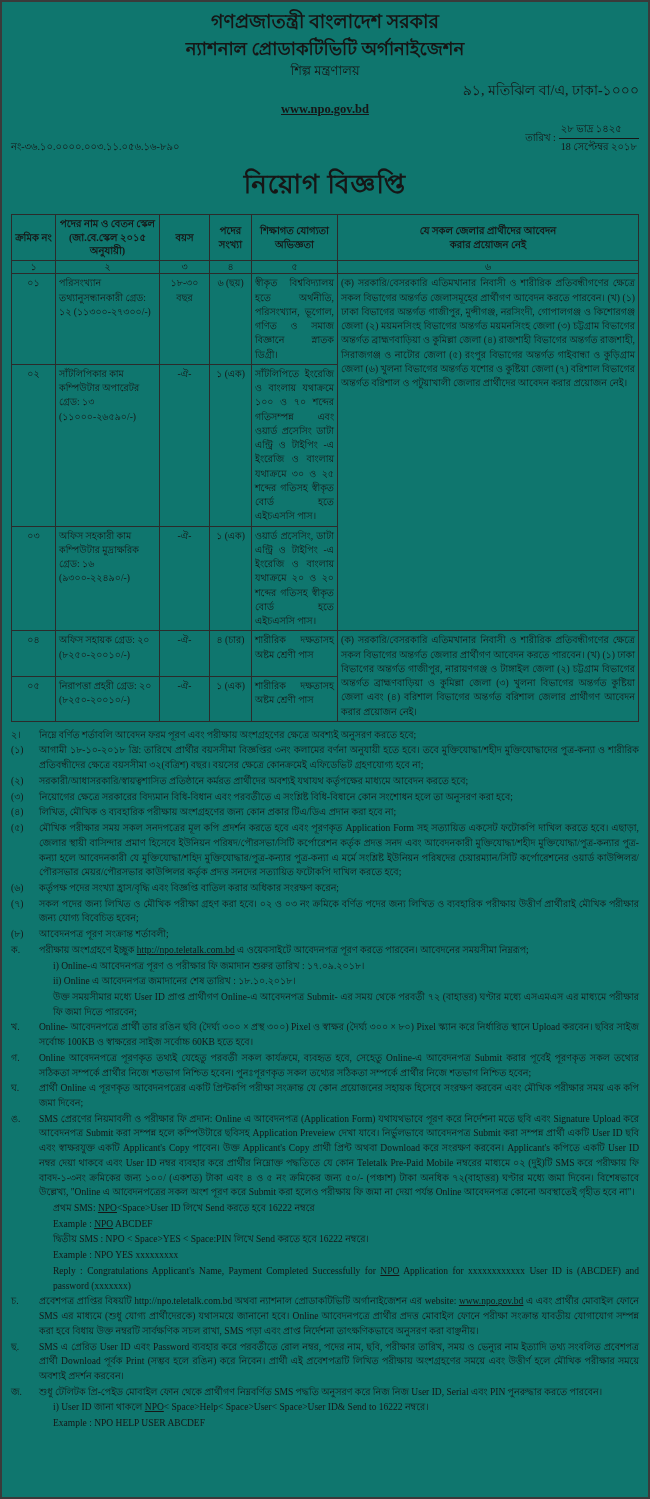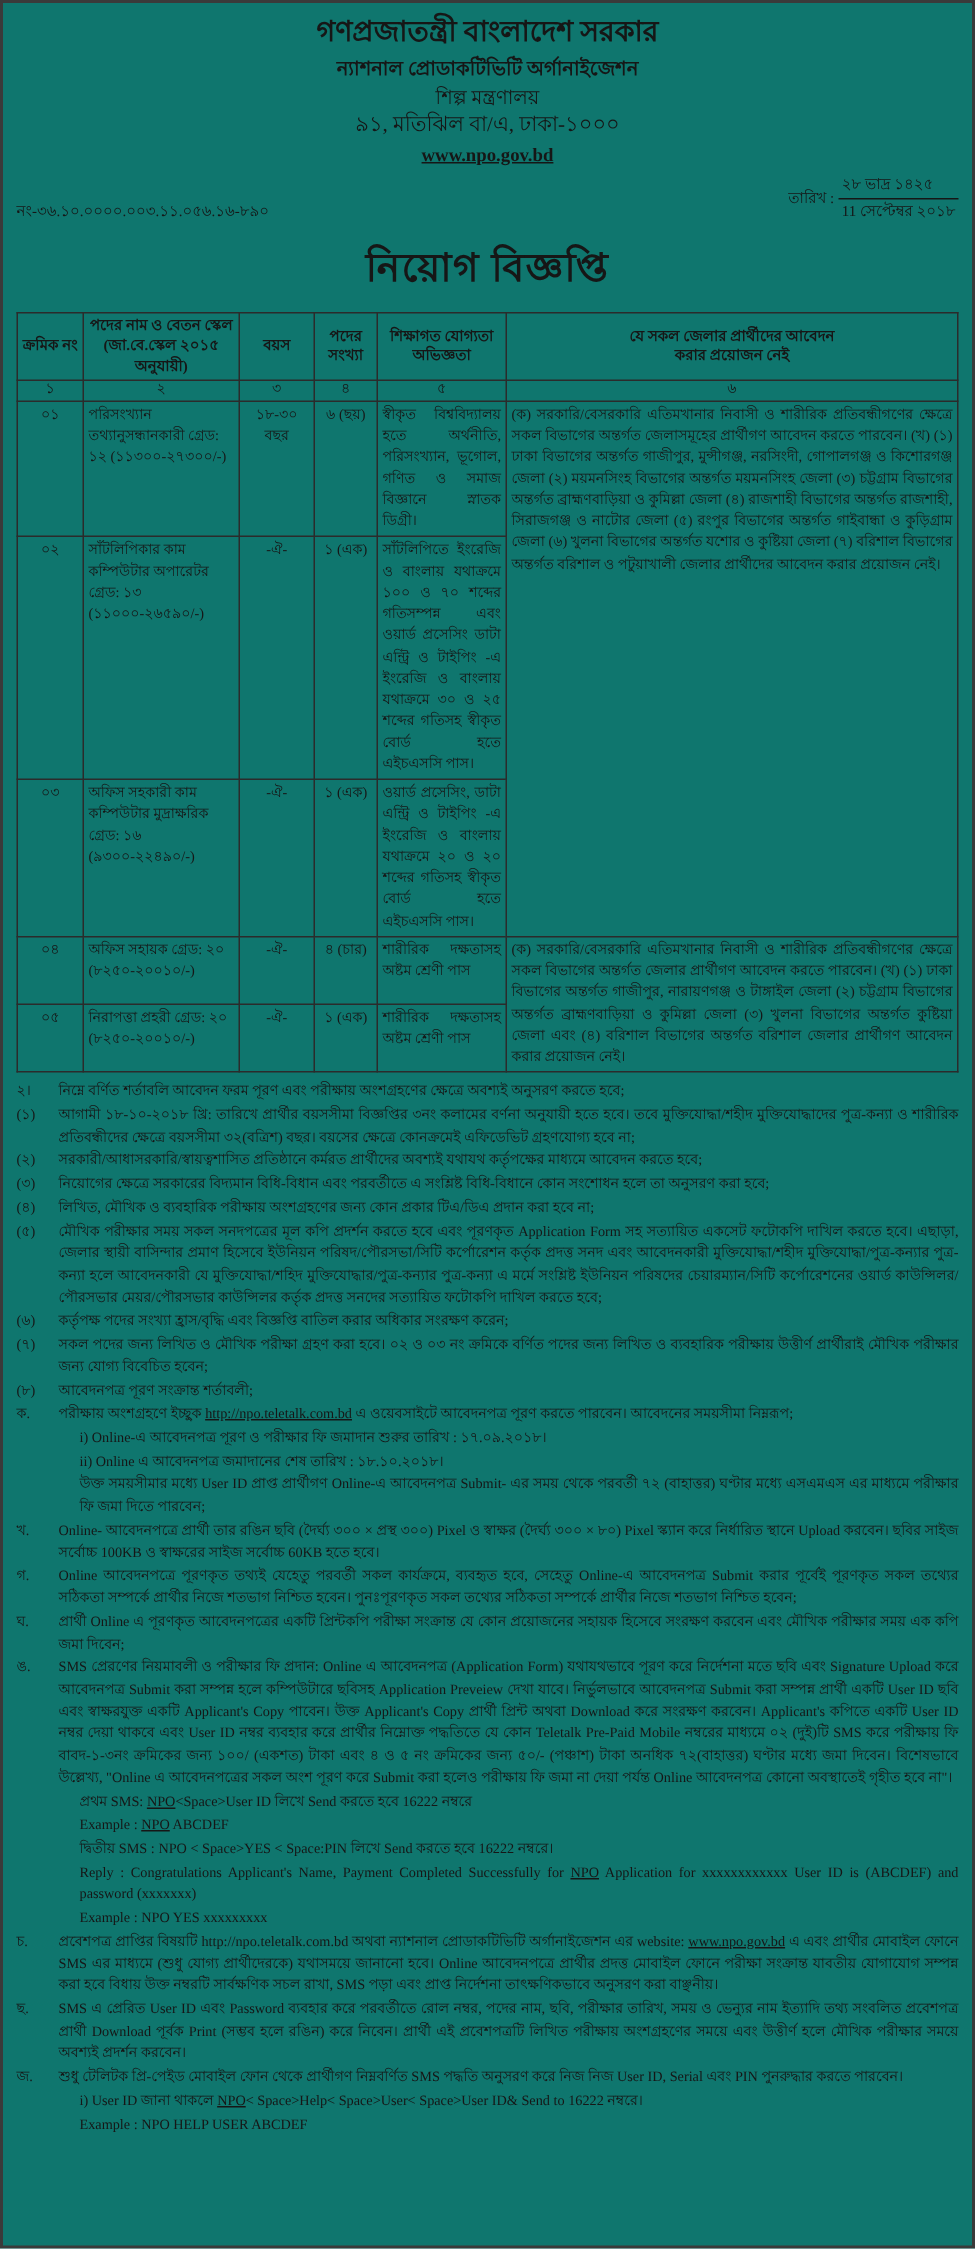--- a/index.html
+++ b/index.html
@@ -2,23 +2,23 @@
 <html><head>
 <meta charset="utf-8">
 <style>
   html,body{margin:0;padding:0;background:#e8e8e8;}
   body{width:650px;height:1499px;position:relative;font-family:"Liberation Serif","DejaVu Serif",serif;color:#161616;}
   .page{position:absolute;inset:0;background:#0f766e;border:2px solid #3a3a3a;box-sizing:border-box;
         padding:8px 9px 6px 9px;overflow:hidden;}
   
   .hdr{text-align:center;line-height:1.3;}
   .h-govt{font-size:19px;font-weight:bold;}
-  .h-org{font-size:13px;font-weight:bold;margin-top:3px;}
+  .h-org{font-size:18px;font-weight:bold;margin-top:3px;}
   .h-min{font-size:13px;margin-top:2px;}
-  .h-addr{font-size:14px;margin-top:2px;}
+  .h-addr{font-size:14px;margin-top:2px;text-align:right;}
   .h-web{font-size:12.5px;font-weight:bold;text-decoration:underline;margin-top:1px;}
   
   .refrow{display:flex;justify-content:space-between;align-items:flex-end;font-size:10px;margin-top:4px;}
   .dateblk{display:flex;align-items:center;gap:3px;}
   .datefrac{display:inline-block;text-align:left;}
   .datefrac .top{display:block;border-bottom:1px solid #161616;padding:0 2px;}
   .datefrac .bot{display:block;padding:0 2px;}
   
   .title{text-align:center;font-size:26px;font-weight:bold;margin:8px 0 6px 0;letter-spacing:1px;}
   .intro{font-size:9.5px;line-height:1.6;text-align:justify;margin-bottom:5px;}
@@ -50,21 +50,21 @@
     <div class="h-addr">৯১, মতিঝিল বা/এ, ঢাকা-১০০০</div>
     <div class="h-web">www.npo.gov.bd</div>
   </div>
 
   <div class="refrow">
     <span>নং-৩৬.১০.০০০০.০০৩.১১.০৫৬.১৬-৮৯০</span>
     <span class="dateblk">
       <span>তারিখ :</span>
       <span class="datefrac">
         <span class="top">২৮ ভাদ্র ১৪২৫</span>
-        <span class="bot">11 সেপ্টেম্বর ২০১৮</span>
+        <span class="bot">18 সেপ্টেম্বর ২০১৮</span>
       </span>
     </span>
   </div>
 
   <div class="title">নিয়োগ বিজ্ঞপ্তি</div>
 
 
   <table>
     <colgroup>
       <col style="width:44px">
@@ -244,26 +244,26 @@
     </div>
 
 
     <div class="cond-row indent">
       <span class="cond-label"></span>
       <div class="cond-text">দ্বিতীয় SMS : NPO &lt; Space&gt;YES &lt; Space:PIN লিখে Send করতে হবে 16222 নম্বরে।</div>
     </div>
 
     <div class="cond-row indent">
       <span class="cond-label"></span>
+      <div class="cond-text">Example : NPO YES xxxxxxxxx</div>
+    </div>
+
+    <div class="cond-row indent">
+      <span class="cond-label"></span>
       <div class="cond-text">Reply : Congratulations Applicant's Name, Payment Completed Successfully for <u>NPO</u> Application for xxxxxxxxxxxx User ID is (ABCDEF) and password (xxxxxxx)</div>
-    </div>
-
-    <div class="cond-row indent">
-      <span class="cond-label"></span>
-      <div class="cond-text">Example : NPO YES xxxxxxxxx</div>
     </div>
 
     <div class="cond-row">
       <span class="cond-label">চ.</span>
       <div class="cond-text">প্রবেশপত্র প্রাপ্তির বিষয়টি http://npo.teletalk.com.bd অথবা ন্যাশনাল প্রোডাকটিভিটি অর্গানাইজেশন এর website: <u>www.npo.gov.bd</u> এ এবং প্রার্থীর মোবাইল ফোনে SMS এর মাধ্যমে (শুধু যোগ্য প্রার্থীদেরকে) যথাসময়ে জানানো হবে। Online আবেদনপত্রে প্রার্থীর প্রদত্ত মোবাইল ফোনে পরীক্ষা সংক্রান্ত যাবতীয় যোগাযোগ সম্পন্ন করা হবে বিধায় উক্ত নম্বরটি সার্বক্ষণিক সচল রাখা, SMS পড়া এবং প্রাপ্ত নির্দেশনা তাৎক্ষণিকভাবে অনুসরণ করা বাঞ্ছনীয়।</div>
     </div>
 
     <div class="cond-row">
       <span class="cond-label">ছ.</span>
       <div class="cond-text">SMS এ প্রেরিত User ID এবং  Password ব্যবহার করে পরবর্তীতে রোল নম্বর, পদের নাম, ছবি, পরীক্ষার তারিখ, সময় ও ভেন্যুর নাম ইত্যাদি তথ্য সংবলিত প্রবেশপত্র প্রার্থী Download পূর্বক Print (সম্ভব হলে রঙিন) করে নিবেন। প্রার্থী এই প্রবেশপত্রটি লিখিত পরীক্ষায় অংশগ্রহণের সময়ে এবং উত্তীর্ণ হলে মৌখিক পরীক্ষার সময়ে অবশ্যই প্রদর্শন করবেন।</div>

